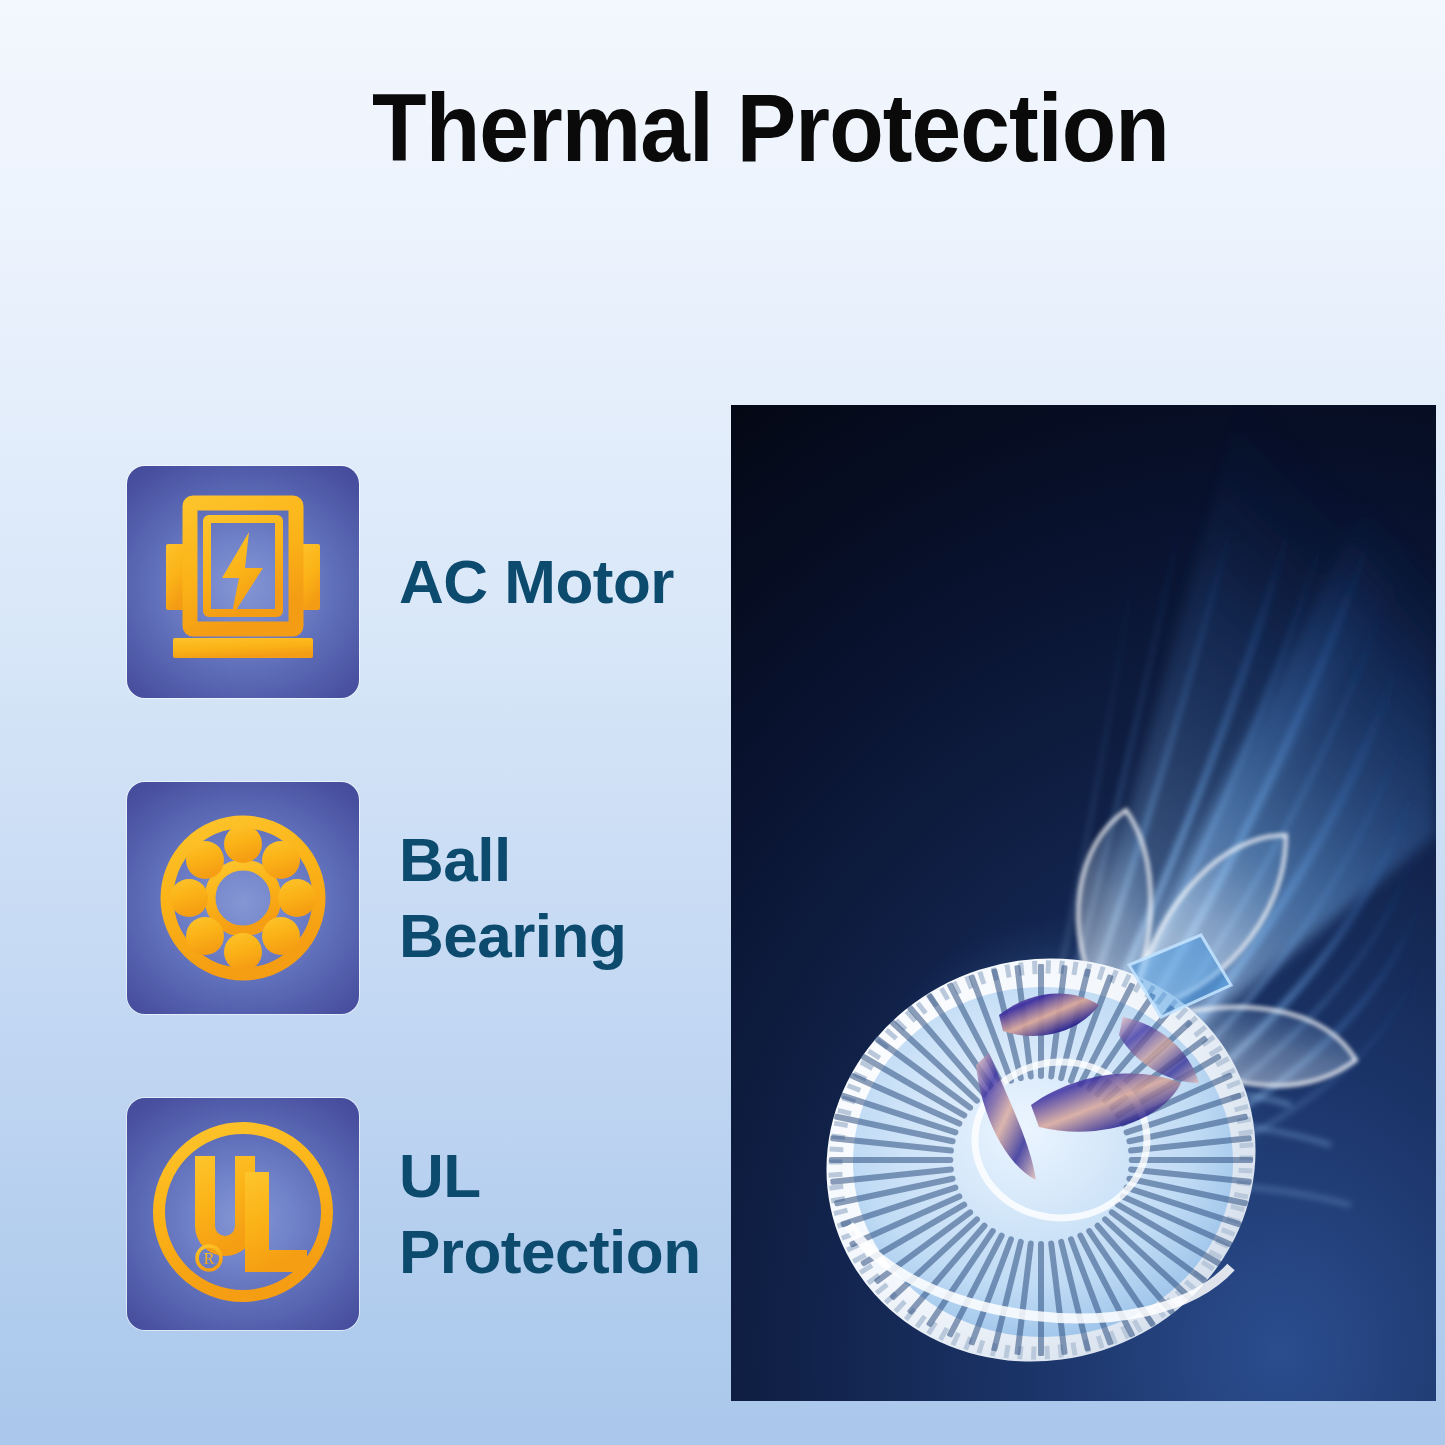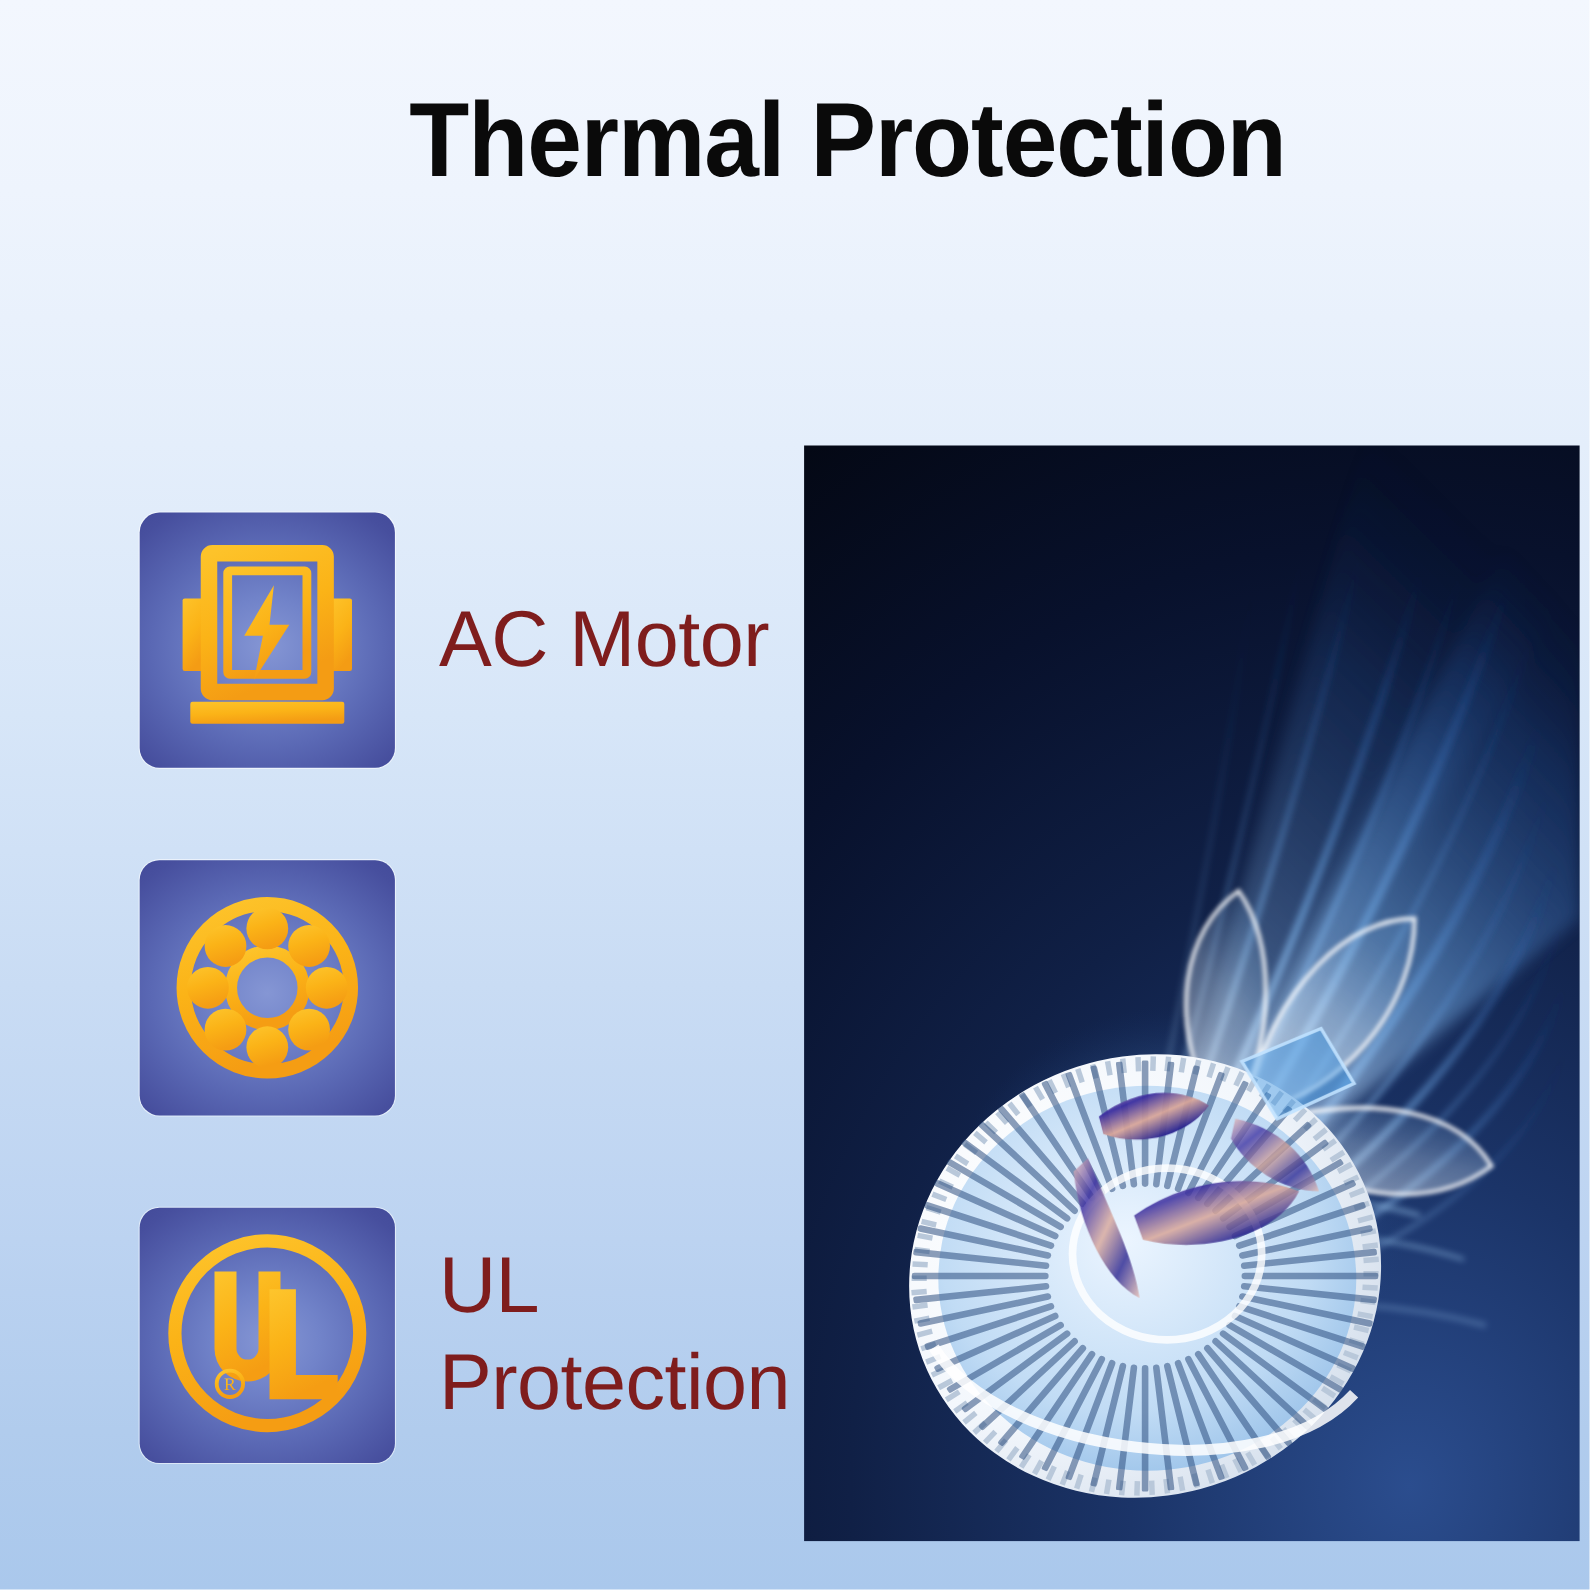--- a/index.html
+++ b/index.html
@@ -83,24 +83,24 @@
     left: 0;
     top: 0;
     width: 232px;
     height: 232px;
     display: block;
   }
 
   .feature-label {
     margin-left: 40px;
     font-family: "Liberation Sans", sans-serif;
-    font-weight: normal;
-    font-size: 72px;
+    font-weight: bold;
+    font-size: 62px;
     line-height: 1.22;
-    color: #7f1d1d;
+    color: #0c4a6e;
     letter-spacing: -0.5px;
   }
   .feature-label .line2 { display: block; }
 
   
   .product-panel {
     position: absolute;
     left: 683px;
     top: 405px;
     width: 705px;
@@ -190,20 +190,24 @@
 
           <circle cx="116" cy="62" r="19" fill="url(#orB)"></circle>
           <circle cx="154" cy="78" r="19" fill="url(#orB)"></circle>
           <circle cx="170" cy="116" r="19" fill="url(#orB)"></circle>
           <circle cx="154" cy="154" r="19" fill="url(#orB)"></circle>
           <circle cx="116" cy="170" r="19" fill="url(#orB)"></circle>
           <circle cx="78" cy="154" r="19" fill="url(#orB)"></circle>
           <circle cx="62" cy="116" r="19" fill="url(#orB)"></circle>
           <circle cx="78" cy="78" r="19" fill="url(#orB)"></circle>
         </svg>
+      </div>
+      <div class="feature-label">
+        <span>Ball</span>
+        <span class="line2">Bearing</span>
       </div>
     </div>
 
     <div class="feature-row">
       <div class="icon-tile">
         <svg viewBox="0 0 232 232">
           <defs>
             <linearGradient id="orC" x1="0" y1="0" x2="0.3" y2="1">
               <stop offset="0%" stop-color="#fdc52d"></stop>
               <stop offset="50%" stop-color="#fbb317"></stop>

